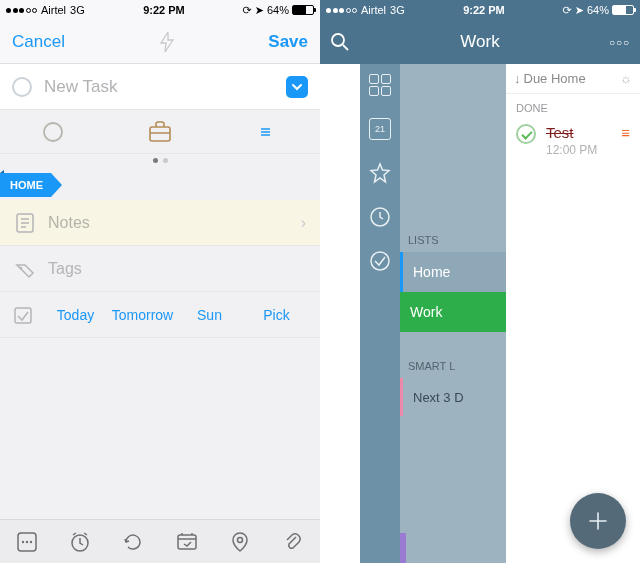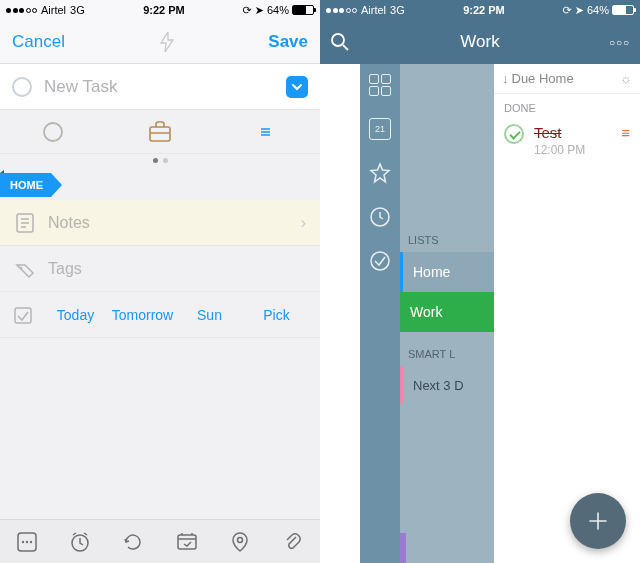--- a/index.html
+++ b/index.html
@@ -77,26 +77,26 @@
   .rail .ic { width:22px; height:22px; display:flex; align-items:center; justify-content:center; }
   .rail .sq { width:22px; height:22px; position:relative; }
   .rail .sq::before,.rail .sq::after { content:""; position:absolute; border:1.5px solid #e8eff3; border-radius:2px; }
   .rail .sq::before { left:0; top:0; width:8px; height:8px; }
   .rail .sq::after { right:0; top:0; width:8px; height:8px; }
   .rail .sq i::before,.rail .sq i::after { content:""; position:absolute; border:1.5px solid #e8eff3; border-radius:2px; }
   .rail .sq i::before { left:0; bottom:0; width:8px; height:8px; }
   .rail .sq i::after { right:0; bottom:0; width:8px; height:8px; }
   .cal { width:22px; height:22px; border:1.5px solid #e8eff3; border-radius:3px; font-size:9px; display:flex; align-items:flex-end; justify-content:center; padding-bottom:1px; }
 
-  .drawer { width:94px; background:#9db3c0; position:relative; font-size:13px; color:#3a4a55; }
+  .drawer { width:106px; background:#9db3c0; position:relative; font-size:13px; color:#3a4a55; }
   .drawer .sect { padding:10px 8px 6px; font-size:11px; color:#53636e; }
   .drawer .li { height:40px; display:flex; align-items:center; padding:0 10px; color:#fff; font-size:14px; }
   .drawer .li.home { background:#8ea8b7; border-left:3px solid #1a98f7; }
   .drawer .li.work { background:#2eae4a; }
-  .drawer .smart { padding:16px 8px 6px; font-size:11px; color:#53636e; }
+  .drawer .smart { padding:28px 8px 6px; font-size:11px; color:#53636e; }
   .drawer .next { height:38px; display:flex; align-items:center; padding:0 10px; background:#9db3c0; color:#3a4a55; font-size:13px; border-left:3px solid #e8a; }
   .drawer .hidden-strip { position:absolute; left:0; bottom:0; width:6px; height:30px; background:#9a7bd1; }
 
   .list { flex:1; background:#fff; position:relative; }
   .sortbar { height:30px; border-bottom:1px solid #eee; display:flex; align-items:center; padding:0 8px; font-size:13px; color:#8a8a8e; }
   .sortbar .arrow { margin-right:3px; }
   .sortbar .sun { margin-left:auto; color:#b8b8bb; }
   .donehdr { padding:8px 10px 4px; font-size:11px; color:#9a9a9e; }
   .task { display:flex; align-items:flex-start; padding:6px 10px; }
   .task .chk { width:20px; height:20px; border:2px solid #9fd19f; border-radius:50%; margin-right:10px; position:relative; flex-shrink:0; }

